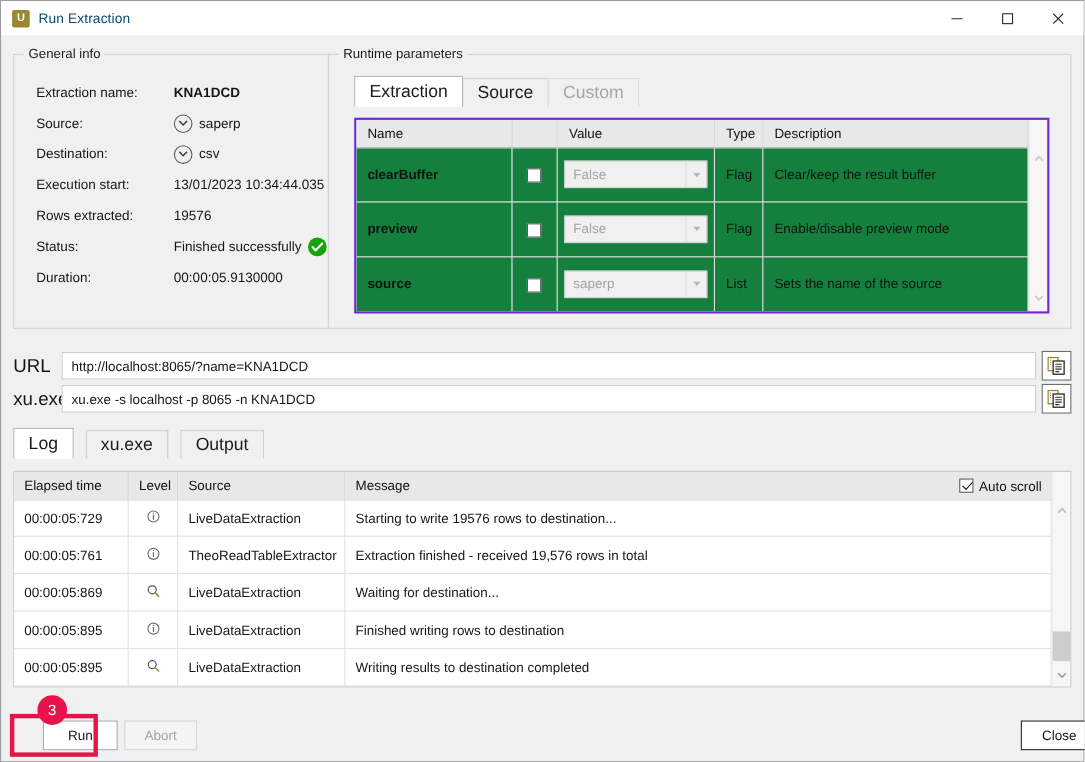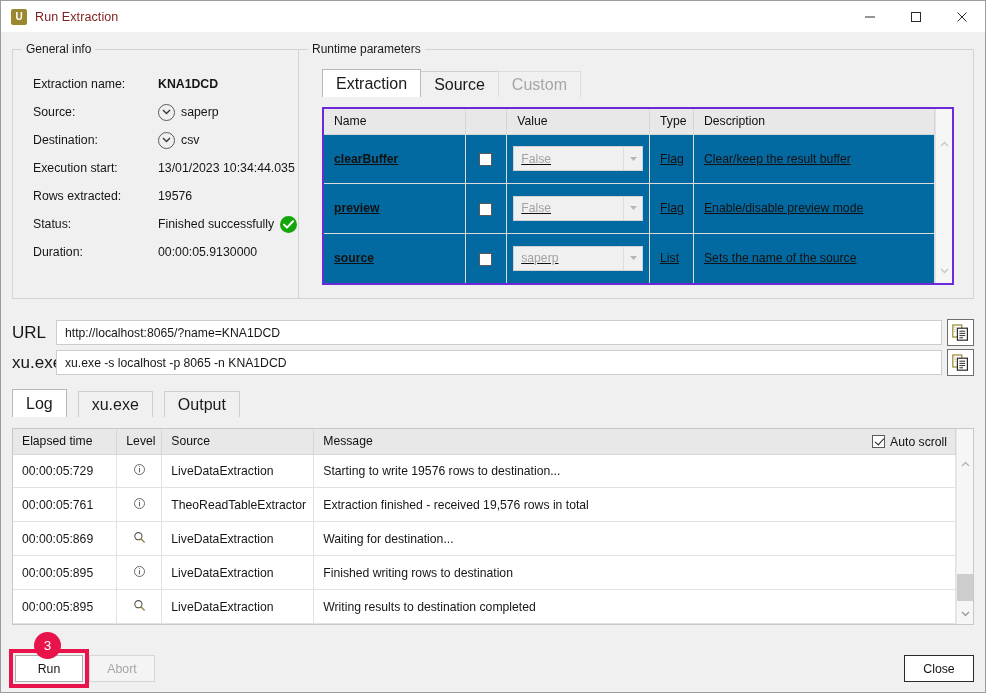--- a/index.html
+++ b/index.html
@@ -32,21 +32,21 @@
     margin-left: 10px; margin-right: 8px;
     background: #9b8730;
     border-radius: 2px;
     display: flex; align-items: center; justify-content: center;
     color: #ffffff;
     font-size: 10px; font-weight: bold;
     line-height: 1;
     font-family: "Liberation Sans", sans-serif;
   }
   .titlebar-title {
-    font-size: 12.5px; color: #7f1d1d;
+    font-size: 12.5px; color: #0c4a6e;
     letter-spacing: .1px;
   }
   .winbtns { position: absolute; right: 0; top: 0; height: 31px; display: flex; }
   .winbtn {
     width: 46px; height: 31px;
     display: flex; align-items: center; justify-content: center;
     color: #2b2b2b;
   }
 
   
@@ -141,23 +141,22 @@
     padding: 0 0 0 10px;
     height: 25px;
   }
   .param-table td {
     border-right: 1px solid #dcdcdc;
     border-bottom: 1px solid #dcdcdc;
     height: 37px;
     padding: 0 0 0 10px;
     font-size: 12.2px;
     color: #111;
-    background: #0369a1;
+    background: #15803d;
     vertical-align: middle;
-    text-decoration: underline;
   }
   .param-table tr:last-child td { border-bottom: none; }
   td.c-name { font-weight: bold; }
   td.c-check { padding: 0; text-align: center; }
   td.c-value { padding: 0 6px; }
   .sqcheck {
     width: 13px; height: 13px;
     border: 1px solid #5a5a5a;
     background: #fff;
     display: inline-block;
@@ -277,20 +276,21 @@
   .log-scroll .thumb { position: absolute; left: 0; width: 17px; height: 27px; bottom: 23px; background: #cdcdcd; }
 
   
   .btn {
     position: absolute;
     display: flex; align-items: center; justify-content: center;
     background: #ffffff;
     border: 1px solid #adadad;
     font-size: 12.3px;
     color: #161616;
+    margin-left: 24px;
   }
   .btn.disabled { color: #a6a6a6; border-color: #d6d6d6; background: #f4f4f4; }
   .btn.default { border: 1.6px solid #2b2b2b; }
 
   
   .anno-box {
     position: absolute;
     border: 4px solid #e8134a;
     pointer-events: none;
     z-index: 20;

